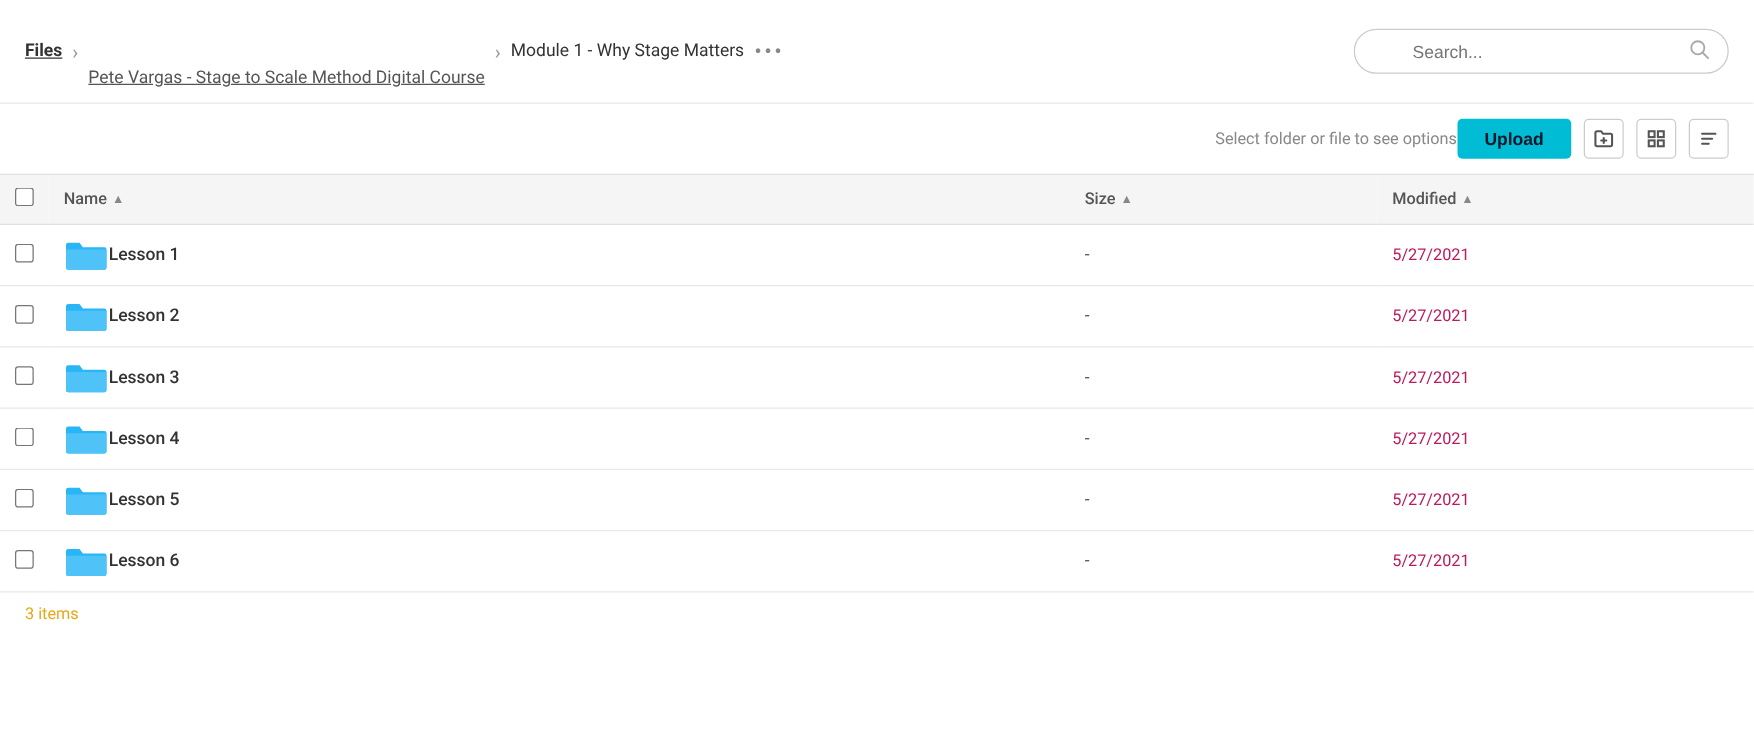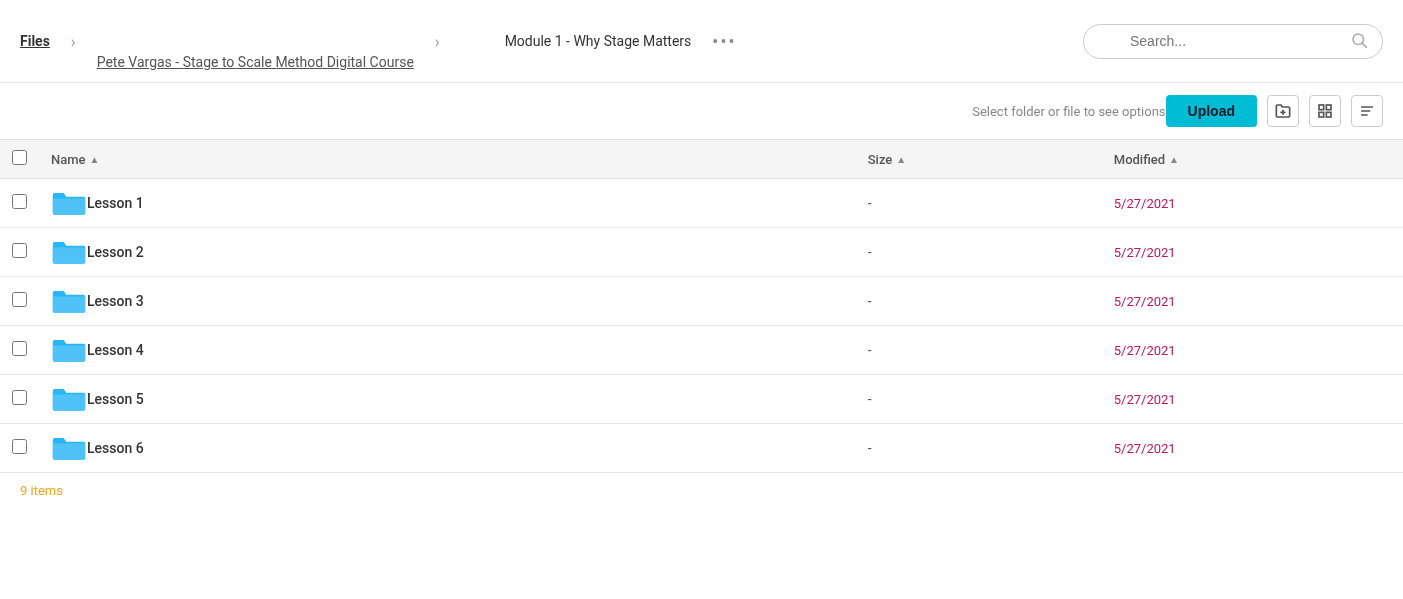--- a/index.html
+++ b/index.html
@@ -9,41 +9,40 @@
     .header {
       display: flex;
       align-items: center;
       justify-content: space-between;
       padding: 12px 20px;
       border-bottom: 1px solid #e8e8e8;
     }
     .breadcrumb {
       display: flex;
       align-items: center;
-      gap: 21px;
+      gap: 8px;
     }
     .breadcrumb-files {
       font-weight: bold;
       text-decoration: underline;
       color: #333;
       cursor: pointer;
     }
     .breadcrumb-separator {
       color: #999;
       font-size: 16px;
     }
     .breadcrumb-link {
       color: #555;
       text-decoration: underline;
       cursor: pointer;
       margin-top: 42px;
     }
     .breadcrumb-current {
       color: #333;
-      margin-left: 44px;
     }
     .breadcrumb-more {
       color: #888;
       cursor: pointer;
       font-size: 18px;
       letter-spacing: 2px;
     }
     .search-bar {
       display: flex;
       align-items: center;
@@ -361,14 +360,14 @@
           <span class="folder-label">Lesson 6</span>
         </div>
       </td>
       <td class="cell-size">-</td>
       <td class="cell-modified">5/27/2021</td>
     </tr>
     </tbody>
 </table>
 
 <div class="footer">
-  <span>9 items</span>
+  <span>3 items</span>
 </div>
 
 </body></html>

